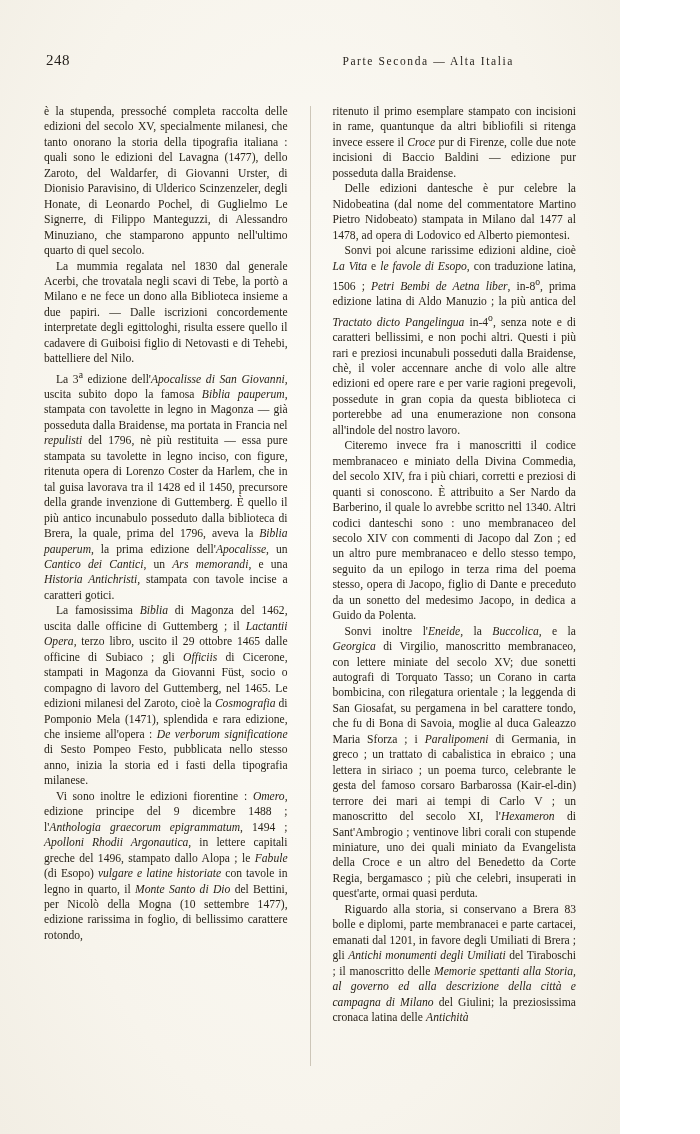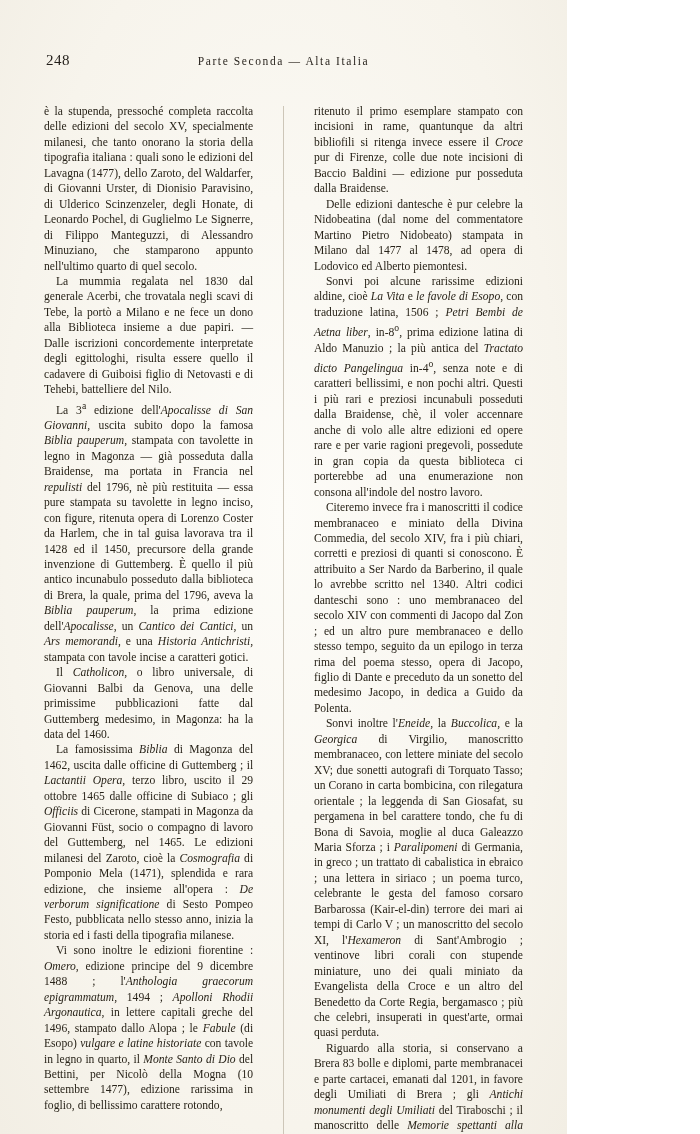--- a/index.html
+++ b/index.html
@@ -8,21 +8,21 @@
     background: #ffffff;
   }
   body {
     width: 700px;
     height: 1134px;
     font-family: "Liberation Serif", serif;
     color: #2b2620;
   }
   .page {
     position: relative;
-    width: 567px;
+    width: 620px;
     height: 1134px;
     background: #fbf9f4;
     box-sizing: border-box;
     padding: 52px 44px 34px 44px;
     overflow: hidden;
   }
   .page::before {
     
     content: "";
     position: absolute;
@@ -43,30 +43,30 @@
     padding: 0 6px 0 2px;
   }
   .folio {
     font-size: 15px;
     letter-spacing: 0.5px;
     color: #221e19;
     width: 60px;
   }
   .head-title {
     flex: 1;
-    text-align: center;
+    text-align: right;
     font-size: 11.5px;
     letter-spacing: 1.6px;
     color: #2a251f;
     padding-right: 56px;
   }
   
   .columns {
     display: flex;
-    gap: 16px;
+    gap: 8px;
     align-items: flex-start;
   }
   .col {
     width: 292px;
     box-sizing: border-box;
   }
   .col.left { padding-right: 14px; }
   .col.right { padding-left: 14px; }
   .rule {
     width: 1px;
@@ -99,21 +99,20 @@
       <div class="folio">248</div>
       <div class="head-title">Parte Seconda  —  Alta Italia</div>
     </div>
 
     <div class="columns">
 
       <div class="col left">
         <p class="first">è la stupenda, pressoché completa raccolta delle edizioni del secolo XV, specialmente milanesi, che tanto onorano la storia della tipografia italiana : quali sono le edizioni del Lavagna (1477), dello Zaroto, del Waldarfer, di Giovanni Urster, di Dionisio Paravisino, di Ulderico Scinzenzeler, degli Honate, di Leonardo Pochel, di Guglielmo Le Signerre, di Filippo Manteguzzi, di Alessandro Minuziano, che stamparono appunto nell'ultimo quarto di quel secolo.</p>
         <p>La mummia regalata nel 1830 dal generale Acerbi, che trovatala negli scavi di Tebe, la portò a Milano e ne fece un dono alla Biblioteca insieme a due papiri. — Dalle iscrizioni concordemente interpretate degli egittologhi, risulta essere quello il cadavere di Guiboisi figlio di Netovasti e di Tehebi, battelliere del Nilo.</p>
         <p>La 3<sup>a</sup> edizione dell'<i>Apocalisse di San Giovanni</i>, uscita subito dopo la famosa <i>Biblia pauperum</i>, stampata con tavolette in legno in Magonza — già posseduta dalla Braidense, ma portata in Francia nel <i>repulisti</i> del 1796, nè più restituita — essa pure stampata su tavolette in legno inciso, con figure, ritenuta opera di Lorenzo Coster da Harlem, che in tal guisa lavorava tra il 1428 ed il 1450, precursore della grande invenzione di Guttemberg. È quello il più antico incunabulo posseduto dalla biblioteca di Brera, la quale, prima del 1796, aveva la <i>Biblia pauperum</i>, la prima edizione dell'<i>Apocalisse</i>, un <i>Cantico dei Cantici</i>, un <i>Ars memorandi</i>, e una <i>Historia Antichristi</i>, stampata con tavole incise a caratteri gotici.</p>
-        <p>Il <i>Catholicon</i>, o libro universale, di Giovanni Balbi da Genova, una delle primissime pubblicazioni fatte dal Guttemberg medesimo, in Magonza: ha la data del 1460.</p>
         <p>La famosissima <i>Biblia</i> di Magonza del 1462, uscita dalle officine di Guttemberg ; il <i>Lactantii Opera</i>, terzo libro, uscito il 29 ottobre 1465 dalle officine di Subiaco ; gli <i>Officiis</i> di Cicerone, stampati in Magonza da Giovanni Füst, socio o compagno di lavoro del Guttemberg, nel 1465. Le edizioni milanesi del Zaroto, cioè la <i>Cosmografia</i> di Pomponio Mela (1471), splendida e rara edizione, che insieme all'opera : <i>De verborum significatione</i> di Sesto Pompeo Festo, pubblicata nello stesso anno, inizia la storia ed i fasti della tipografia milanese.</p>
         <p>Vi sono inoltre le edizioni fiorentine : <i>Omero</i>, edizione principe del 9 dicembre 1488 ; l'<i>Anthologia graecorum epigrammatum</i>, 1494 ; <i>Apolloni Rhodii Argonautica</i>, in lettere capitali greche del 1496, stampato dallo Alopa ; le <i>Fabule</i> (di Esopo) <i>vulgare e latine historiate</i> con tavole in legno in quarto, il <i>Monte Santo di Dio</i> del Bettini, per Nicolò della Mogna (10 settembre 1477), edizione rarissima in foglio, di bellissimo carattere rotondo,</p>
       </div>
 
       <div class="rule"></div>
 
       <div class="col right">
         <p class="first">ritenuto il primo esemplare stampato con incisioni in rame, quantunque da altri bibliofili si ritenga invece essere il <i>Croce</i> pur di Firenze, colle due note incisioni di Baccio Baldini — edizione pur posseduta dalla Braidense.</p>
         <p>Delle edizioni dantesche è pur celebre la Nidobeatina (dal nome del commentatore Martino Pietro Nidobeato) stampata in Milano dal 1477 al 1478, ad opera di Lodovico ed Alberto piemontesi.</p>
         <p>Sonvi poi alcune rarissime edizioni aldine, cioè <i>La Vita</i> e <i>le favole di Esopo</i>, con traduzione latina, 1506 ; <i>Petri Bembi de Aetna liber</i>, in-8<sup>o</sup>, prima edizione latina di Aldo Manuzio ; la più antica del <i>Tractato dicto Pangelingua</i> in-4<sup>o</sup>, senza note e di caratteri bellissimi, e non pochi altri. Questi i più rari e preziosi incunabuli posseduti dalla Braidense, chè, il voler accennare anche di volo alle altre edizioni ed opere rare e per varie ragioni pregevoli, possedute in gran copia da questa biblioteca ci porterebbe ad una enumerazione non consona all'indole del nostro lavoro.</p>

